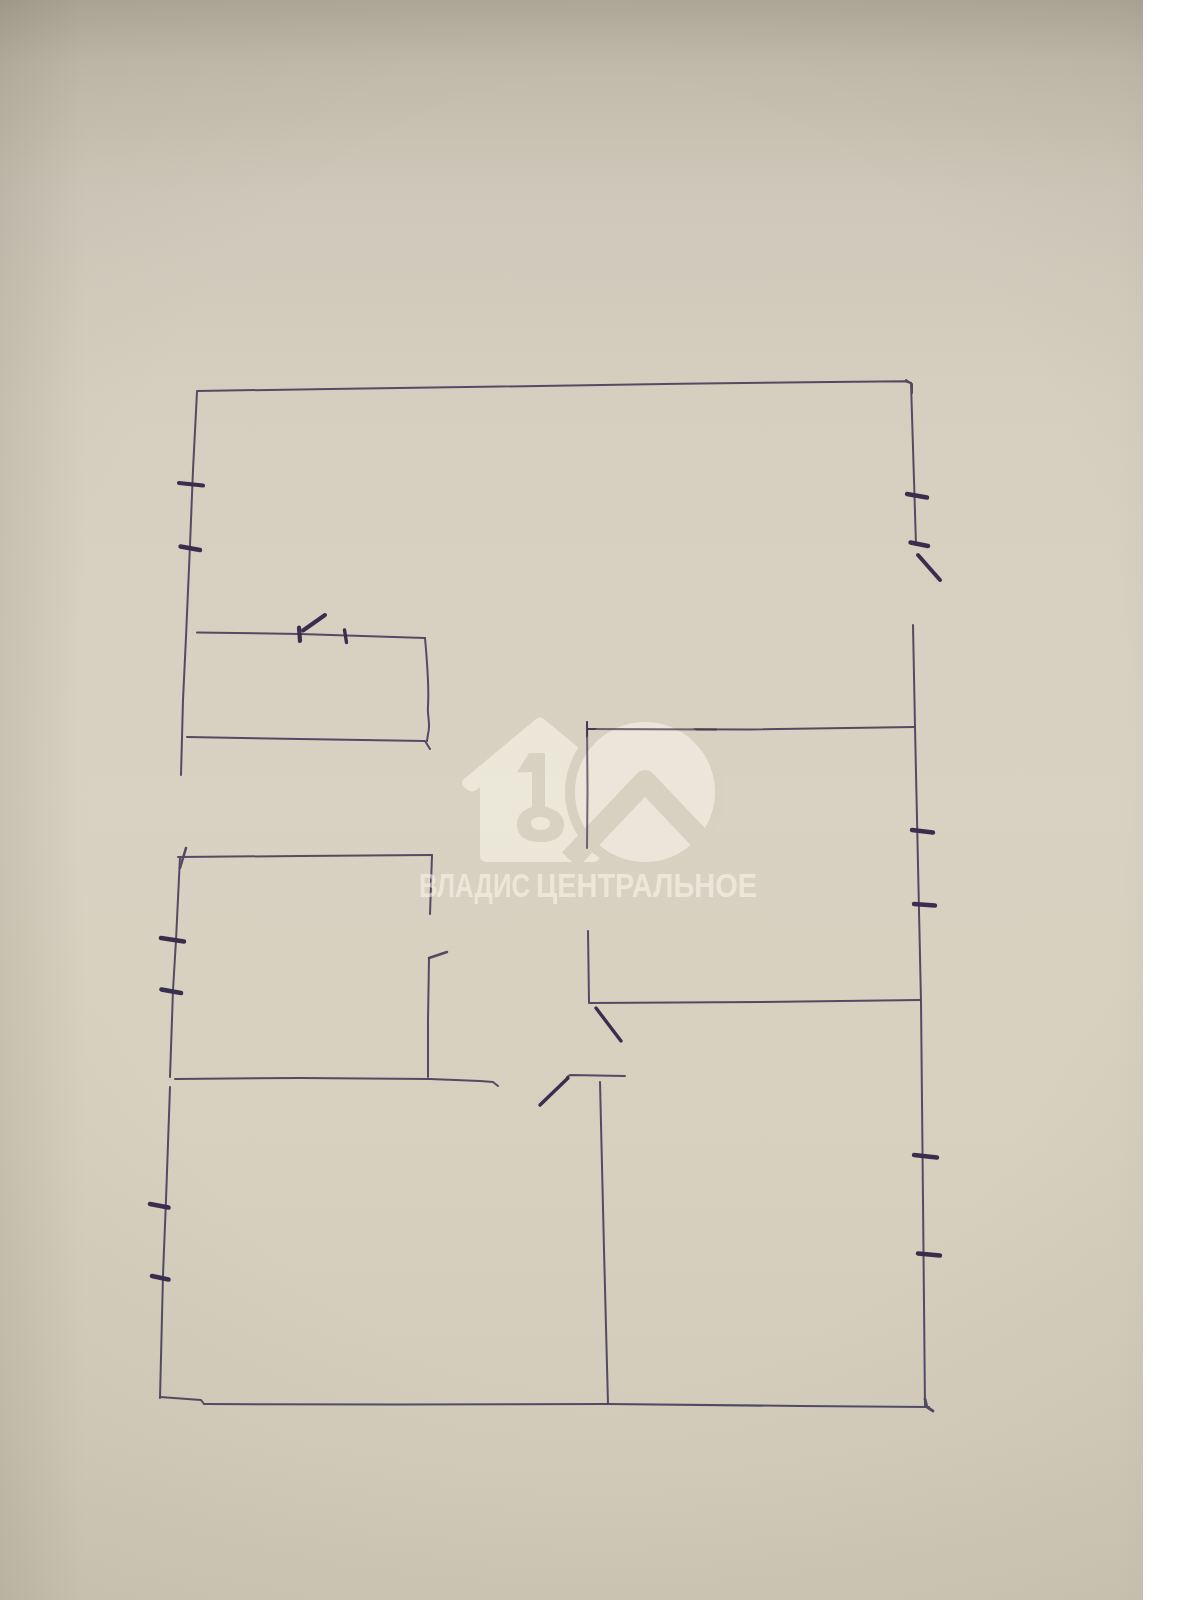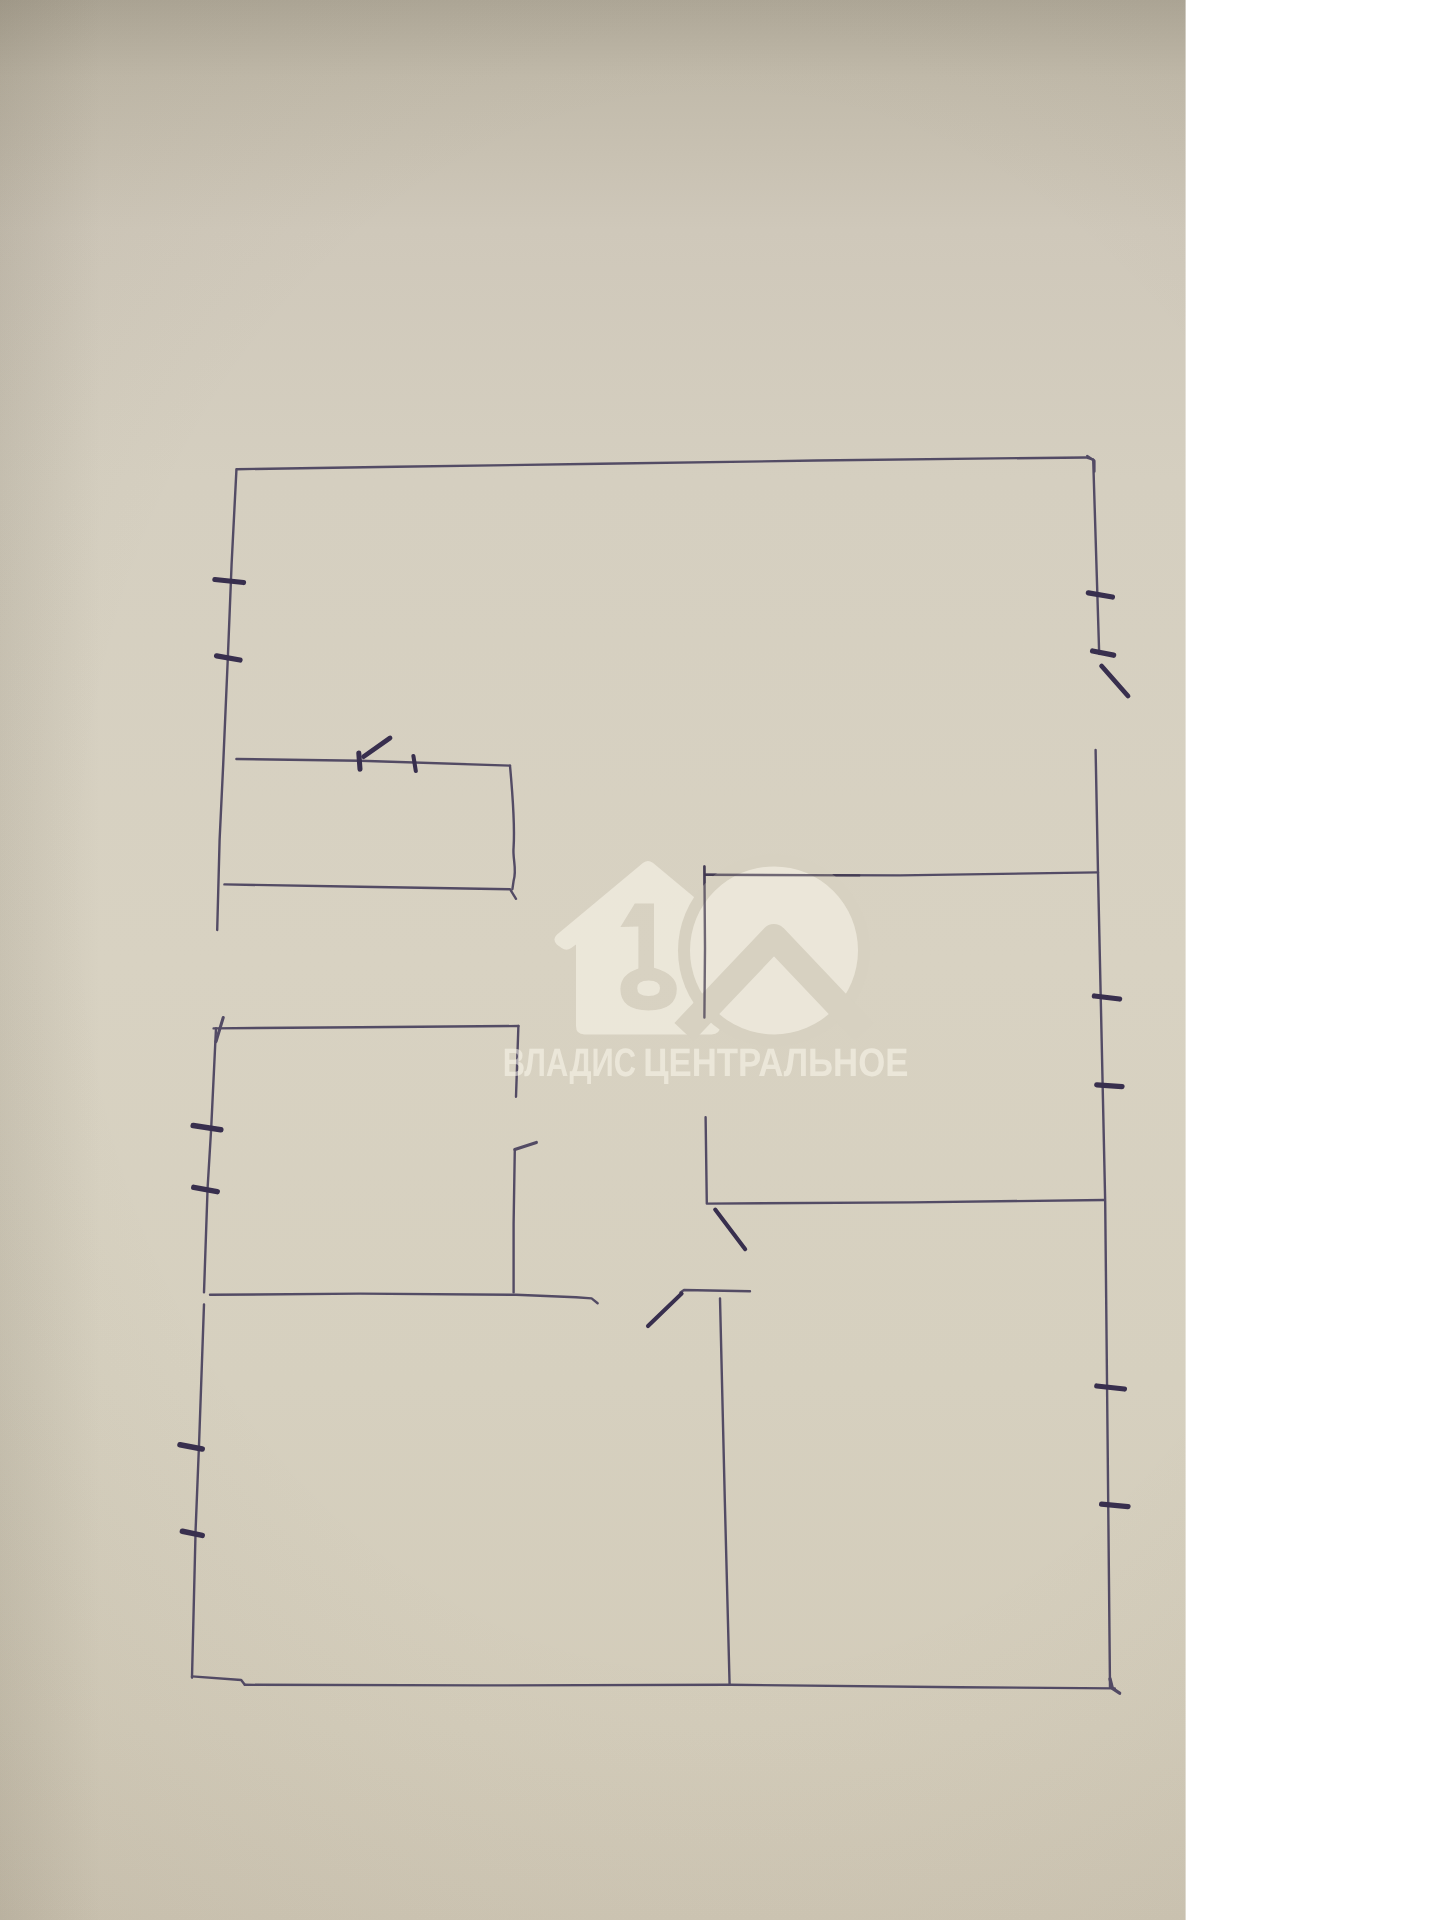--- a/index.html
+++ b/index.html
@@ -1,16 +1,16 @@
 <!DOCTYPE html>
 <html><head>
 <meta charset="utf-8">
 <style>
   html,body{margin:0;padding:0;}
-  .page{position:relative;width:988px;height:1600px;overflow:hidden;
+  .page{position:relative;width:1143px;height:1600px;overflow:hidden;
     background:linear-gradient(180deg,#aea797 0%,#c1baaa 4%,#cfc8ba 12%,#d5cfc0 25%,#d8d2c2 50%,#d6d0bf 72%,#d3ccba 90%,#cfc7b5 100%);
     font-family:"Liberation Sans", sans-serif;}
   .vig{position:absolute;left:0;top:0;width:1201px;height:1600px;
     background:
       radial-gradient(ellipse 1300px 1600px at 50% 46%, rgba(0,0,0,0) 40%, rgba(70,58,40,0.07) 75%, rgba(70,58,40,0.15) 100%),
       linear-gradient(90deg, rgba(60,50,35,0.09) 0%, rgba(60,50,35,0.0) 7%, rgba(60,50,35,0.0) 93%, rgba(60,50,35,0.05) 100%);}
   svg{position:absolute;left:0;top:0;}
 </style>
 </head>
 <body>

